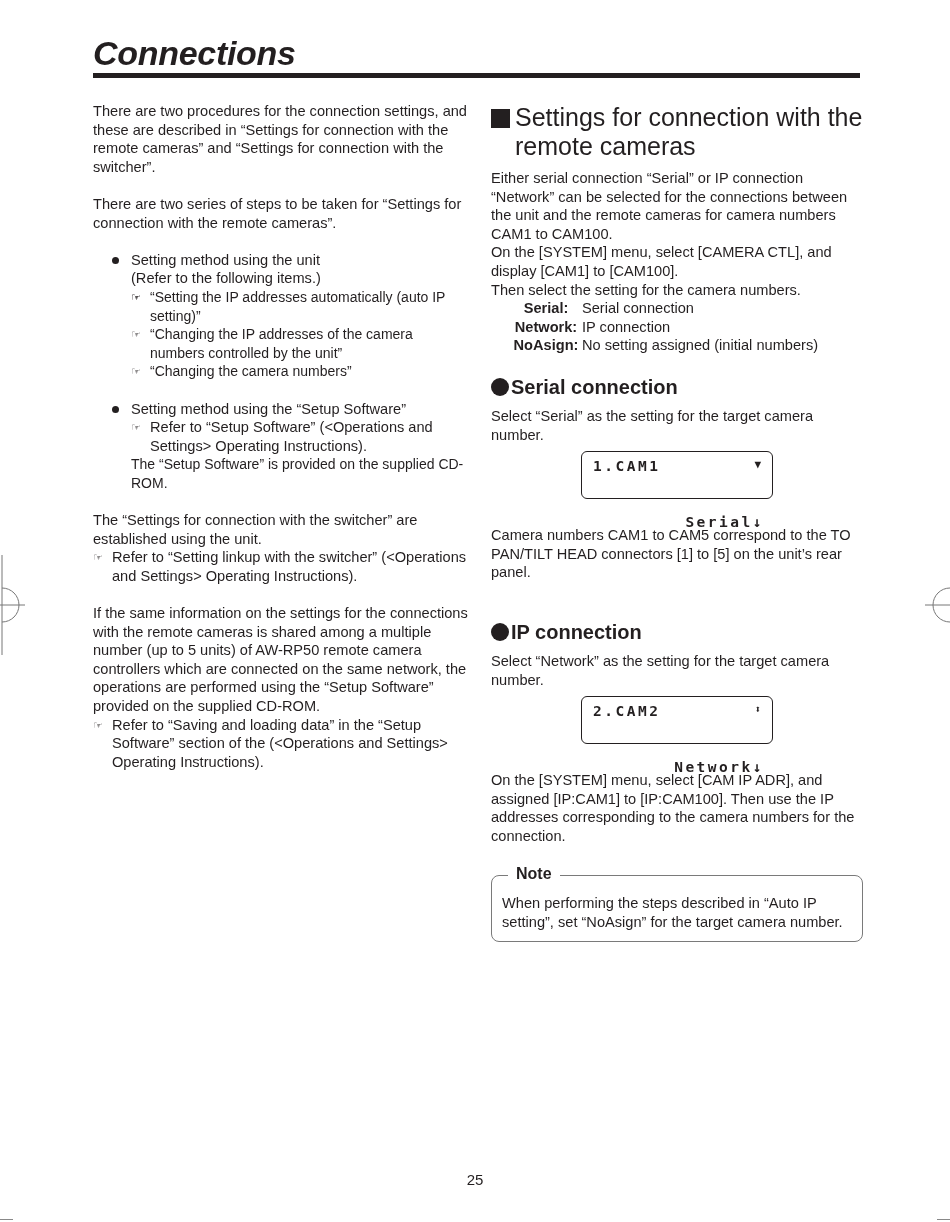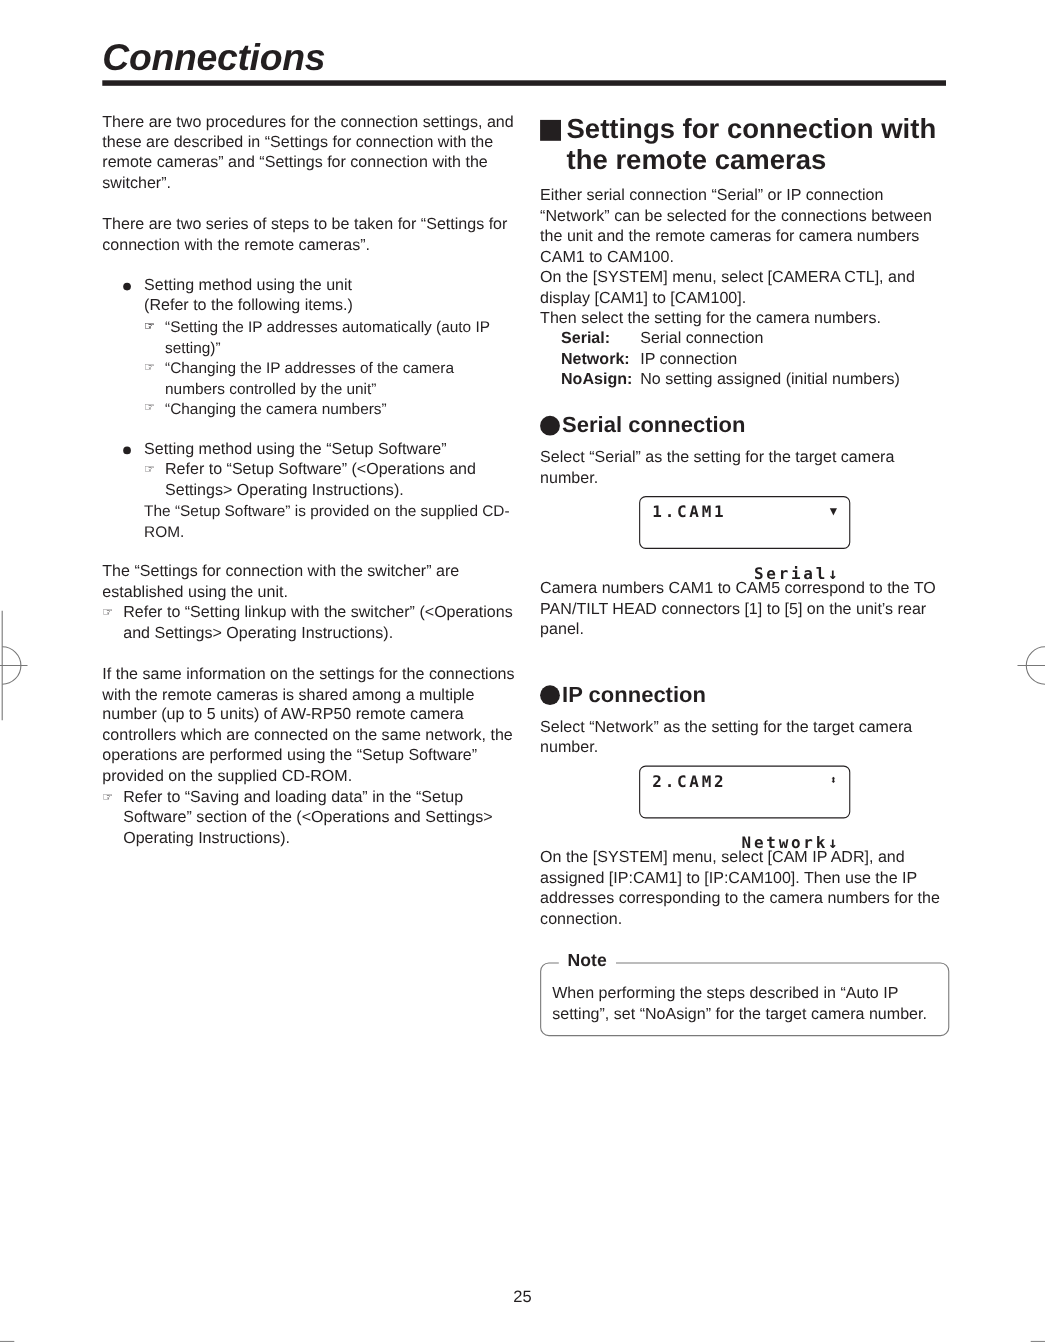--- a/index.html
+++ b/index.html
@@ -22,28 +22,28 @@
   .gap { height: 18.6px; }
   .bullet { position: relative; padding-left: 38px; }
   .bullet .dot {
     position: absolute; left: 19px; top: 6px; width: 7px; height: 7px; border-radius: 50%; background: #231f20;
   }
   .ref { position: relative; padding-left: 19px; }
   .ref .hand { position: absolute; left: 0; top: 0; font-size: 11px; }
   .refs-in-bullet { padding-left: 0; }
   .refs-in-bullet .ref { font-size: 14px; }
   .h2 {
-    font-size: 25px; font-weight: bold; line-height: 29px; position: relative; padding-left: 24px; margin-top: 1px;
+    font-size: 25px; font-weight: normal; line-height: 29px; position: relative; padding-left: 24px; margin-top: 1px;
   }
   .h2 .sq { position: absolute; left: 0; top: 6px; width: 19px; height: 19px; background: #231f20; }
   .h3 {
     font-size: 20px; font-weight: bold; line-height: 24px; position: relative; padding-left: 20px;
   }
   .h3 .circ { position: absolute; left: 0; top: 3px; width: 18px; height: 18px; border-radius: 50%; background: #231f20; }
-  .def { display: flex; padding-left: 19px; }
+  .def { display: flex; padding-left: 19px; text-align: center; }
   .def .term { font-weight: bold; width: 72px; }
   .lcd {
     margin: 0 auto; width: 192px; height: 48px; border: 1.3px solid #231f20; border-radius: 6px;
     font-family: "DejaVu Sans Mono", monospace; font-size: 14.5px; font-weight: bold; letter-spacing: 2.5px;
     position: relative; box-sizing: border-box; text-align: center;
   }
   .lcd .l1 { position: absolute; left: 11px; top: 5px; }
   .lcd .l2 { position: absolute; right: 8px; top: 25px; margin-top: 36px; }
   .lcd .ind { position: absolute; right: 11px; top: 4px; font-size: 11px; letter-spacing: 0; }
   .note {

